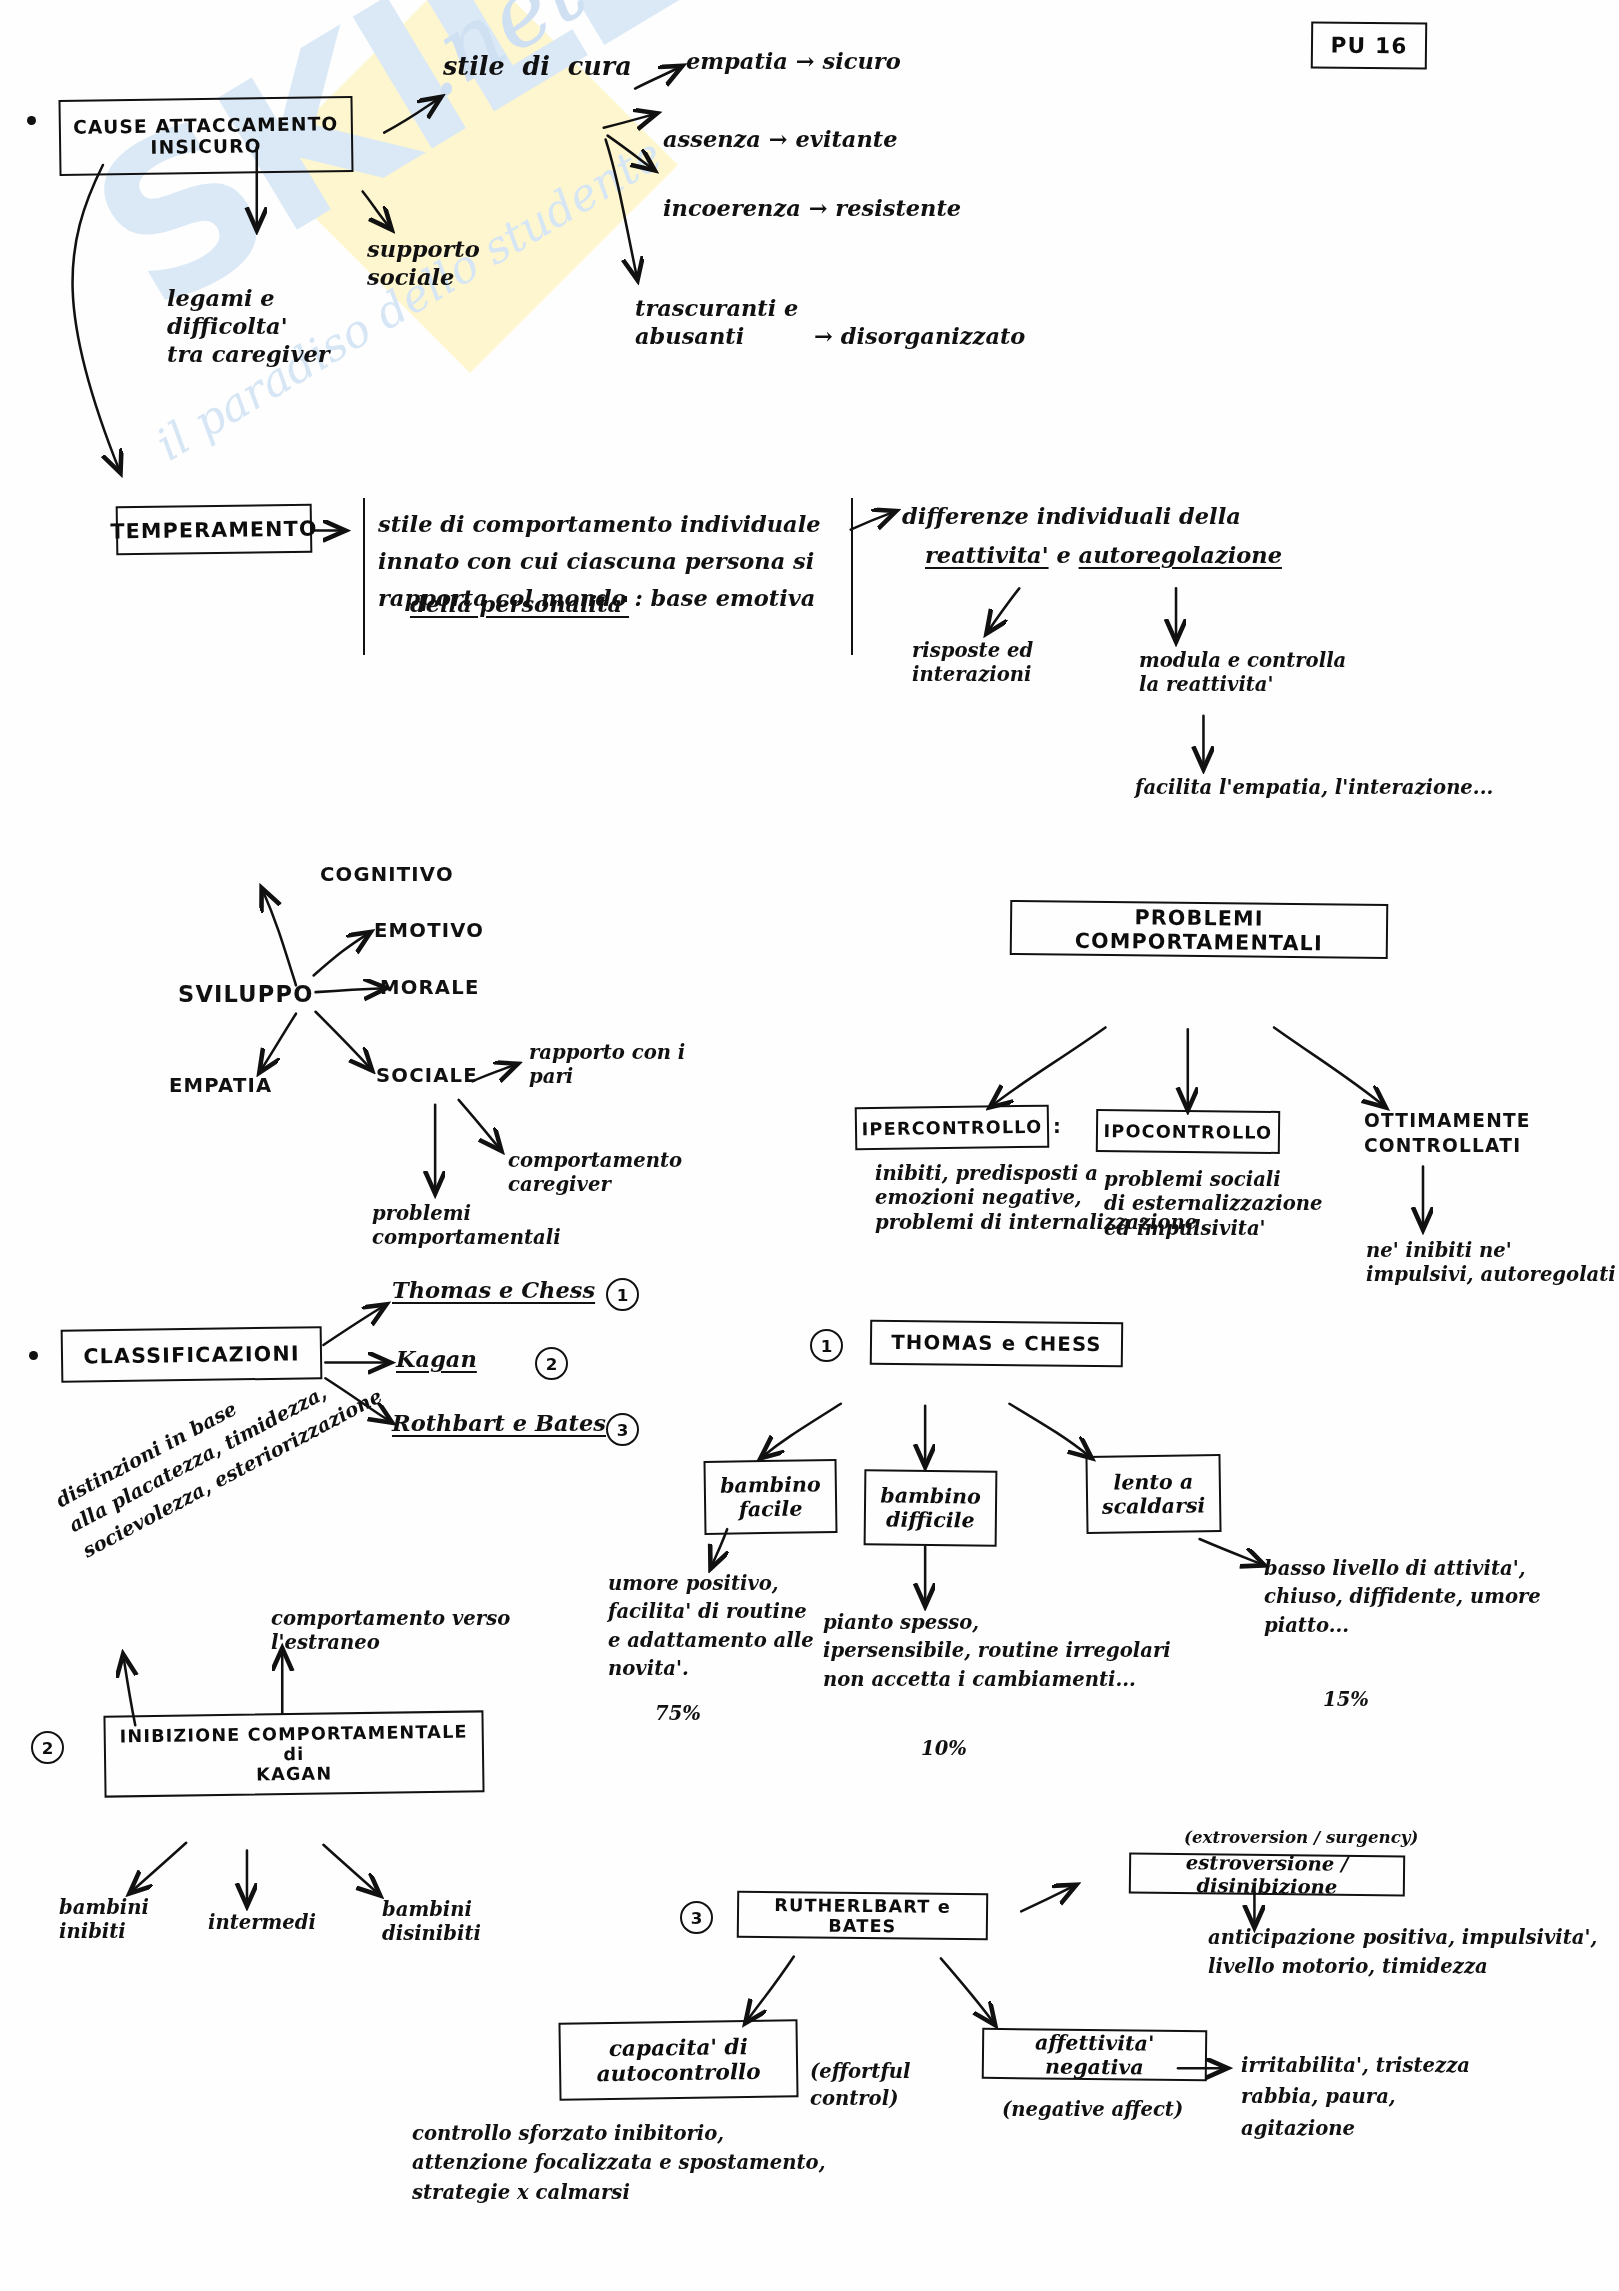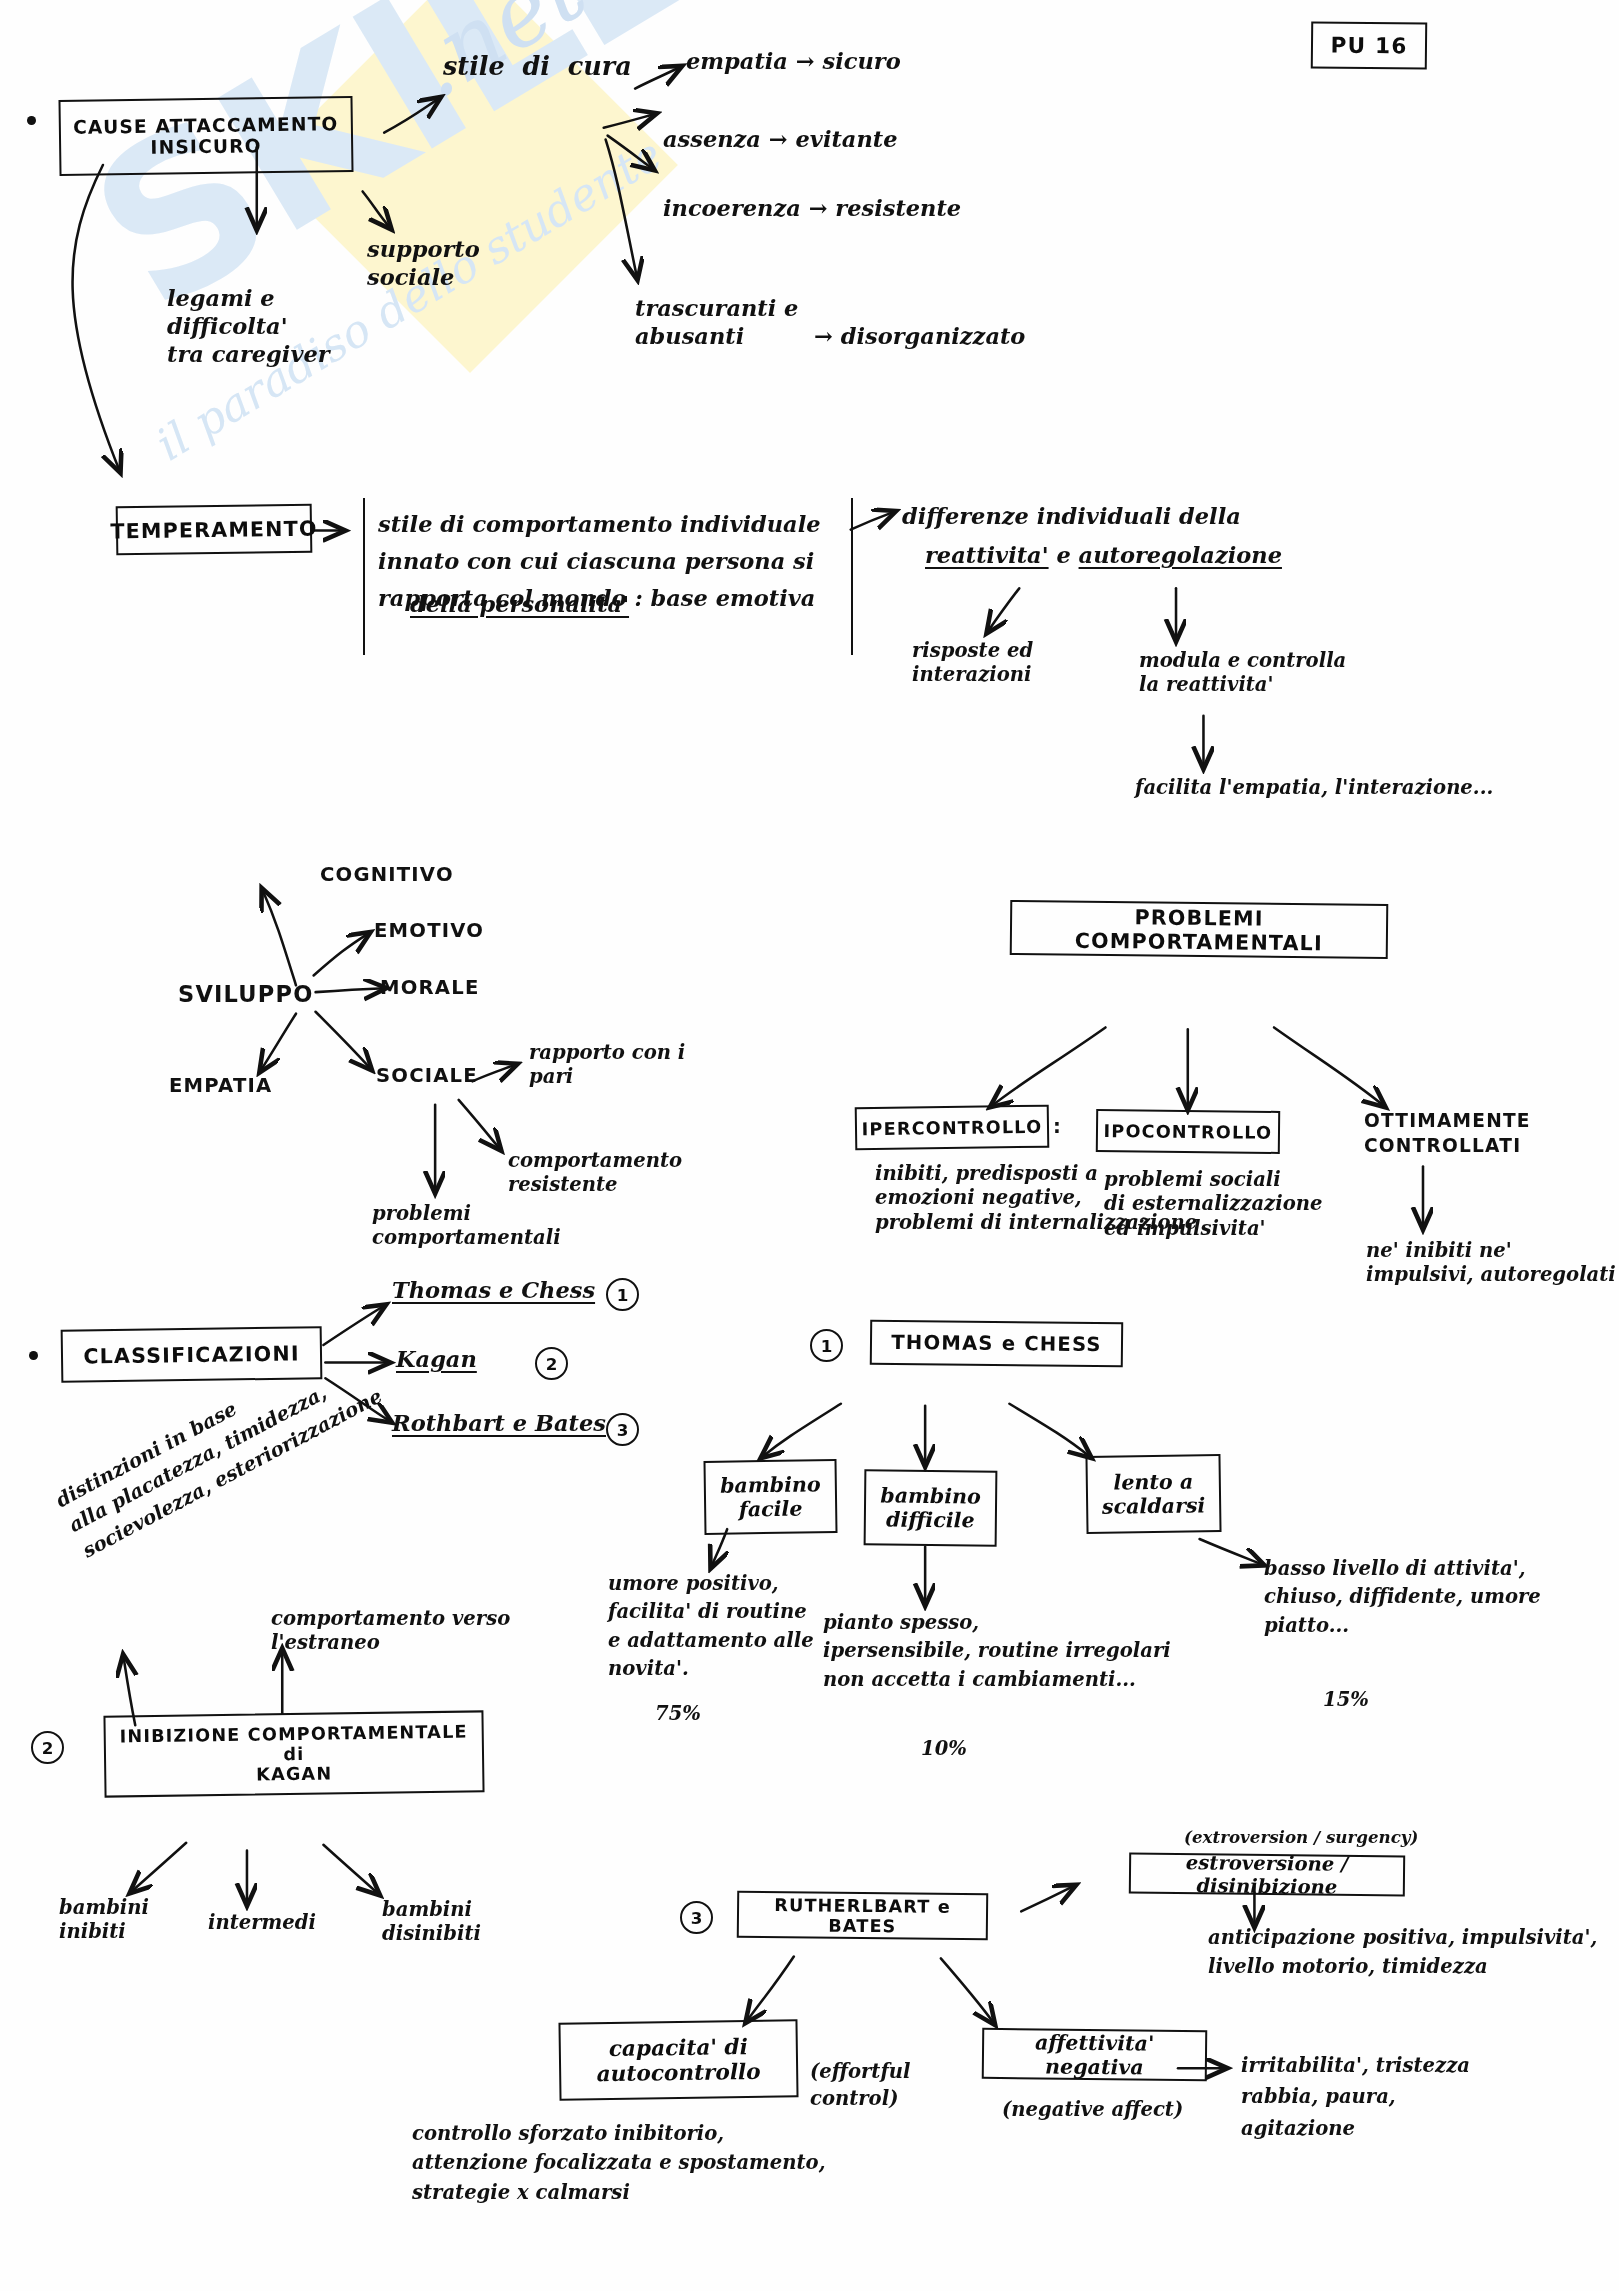--- a/index.html
+++ b/index.html
@@ -213,21 +213,21 @@
     <div class="t caps" style="left:178px;top:980px;font-size:22.5px;">SVILUPPO</div>
     <div class="t caps" style="left:320px;top:863px;font-size:19.6px;">COGNITIVO</div>
     <div class="t caps" style="left:374px;top:919px;font-size:19.6px;">EMOTIVO</div>
     <div class="t caps" style="left:380px;top:976px;font-size:19.6px;">MORALE</div>
     <div class="t caps" style="left:376px;top:1064px;font-size:19.6px;">SOCIALE</div>
     <div class="t caps" style="left:169px;top:1074px;font-size:19.6px;">EMPATIA</div>
 
     <div class="t hand md" style="left:529px;top:1041px;">rapporto con i
 pari</div>
     <div class="t hand md" style="left:508px;top:1149px;">comportamento
-resistente</div>
+caregiver</div>
     <div class="t hand md" style="left:372px;top:1202px;">problemi
 comportamentali</div>
 
     <div class="box skew2 caps" style="left:1010px;top:902px;width:378px;height:55px;font-size:20.6px;">PROBLEMI   COMPORTAMENTALI</div>
 
     <div class="box skew1 caps" style="left:855px;top:1106px;width:194px;height:43px;font-size:17.6px;">IPERCONTROLLO</div>
     <div class="t caps" style="left:1053px;top:1115px;font-size:19.6px;">:</div>
     <div class="t hand md" style="left:859px;top:1162px;margin-left:16px;">inibiti, predisposti a
 emozioni negative,
 problemi di internalizzazione</div>

